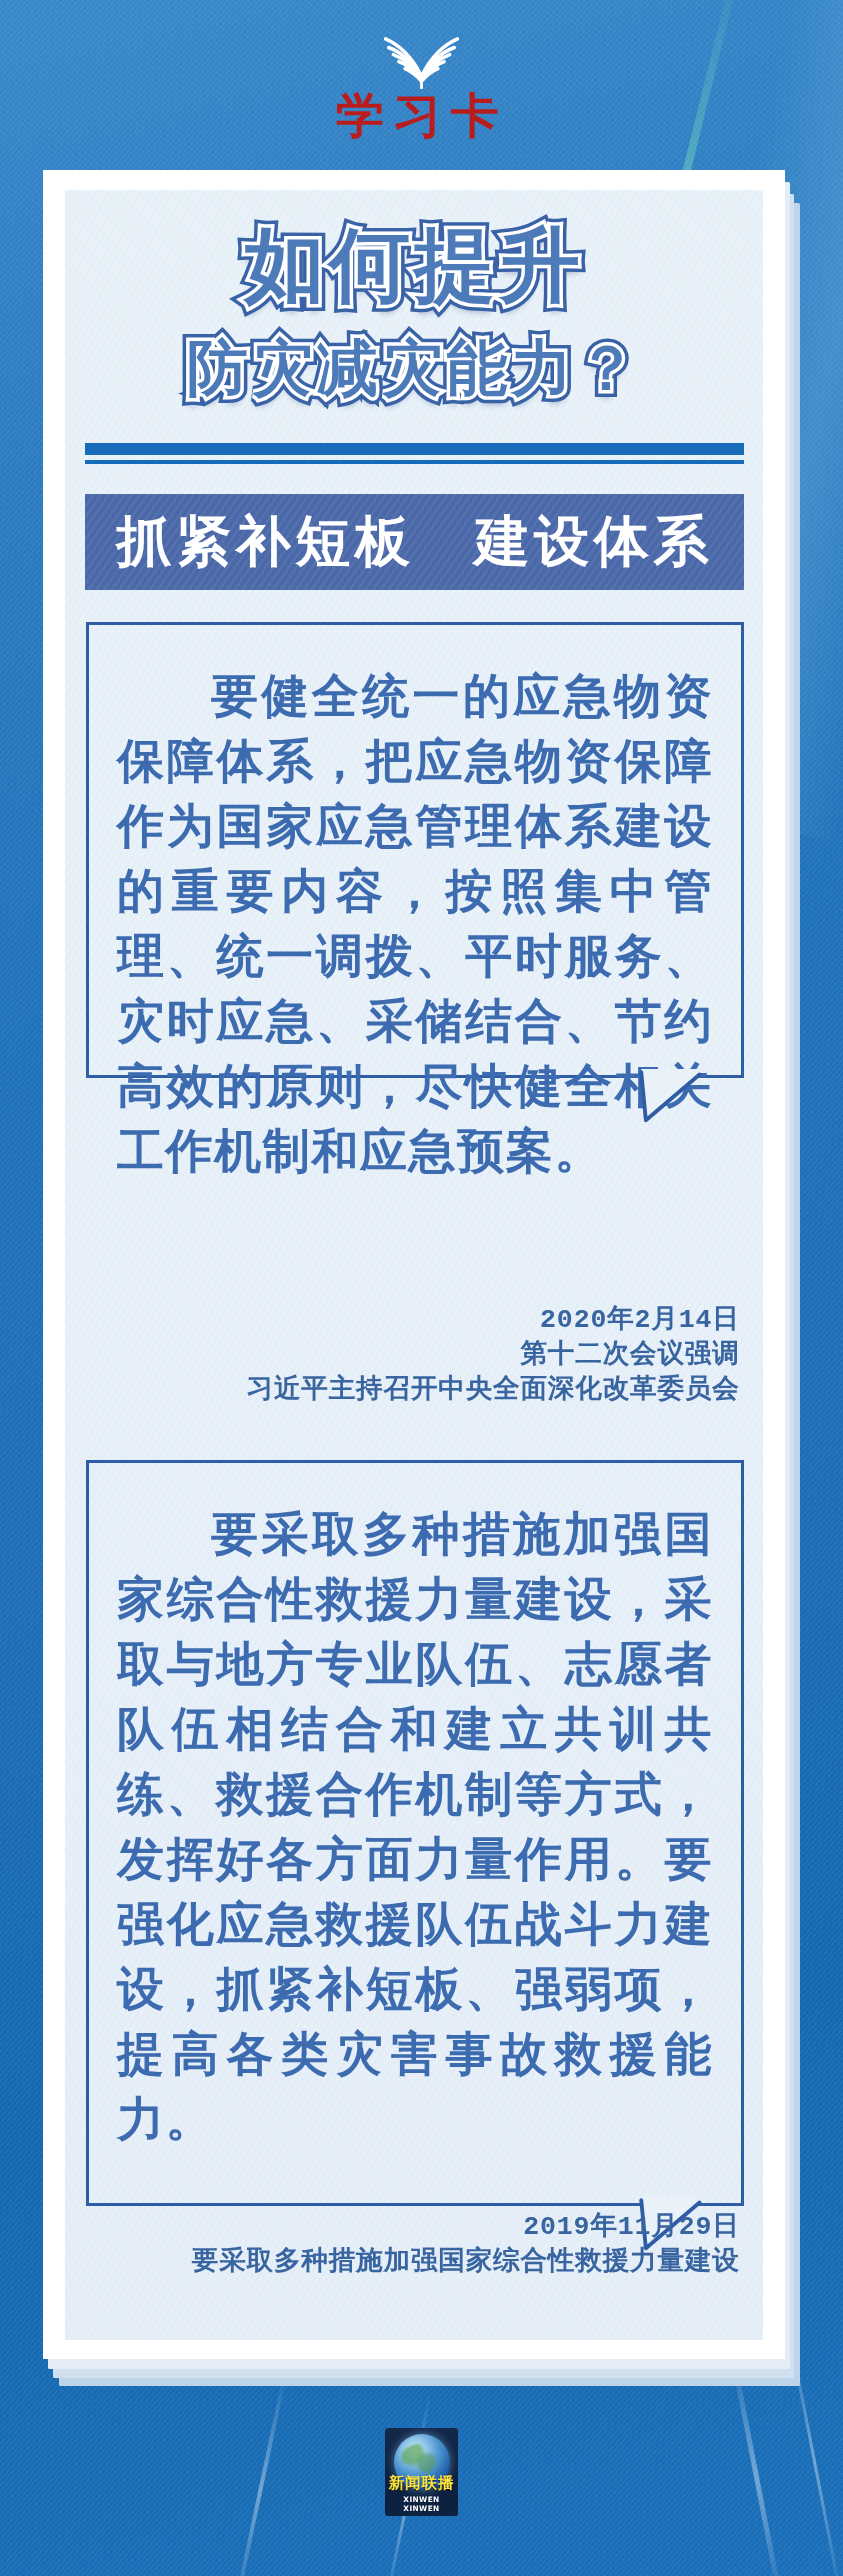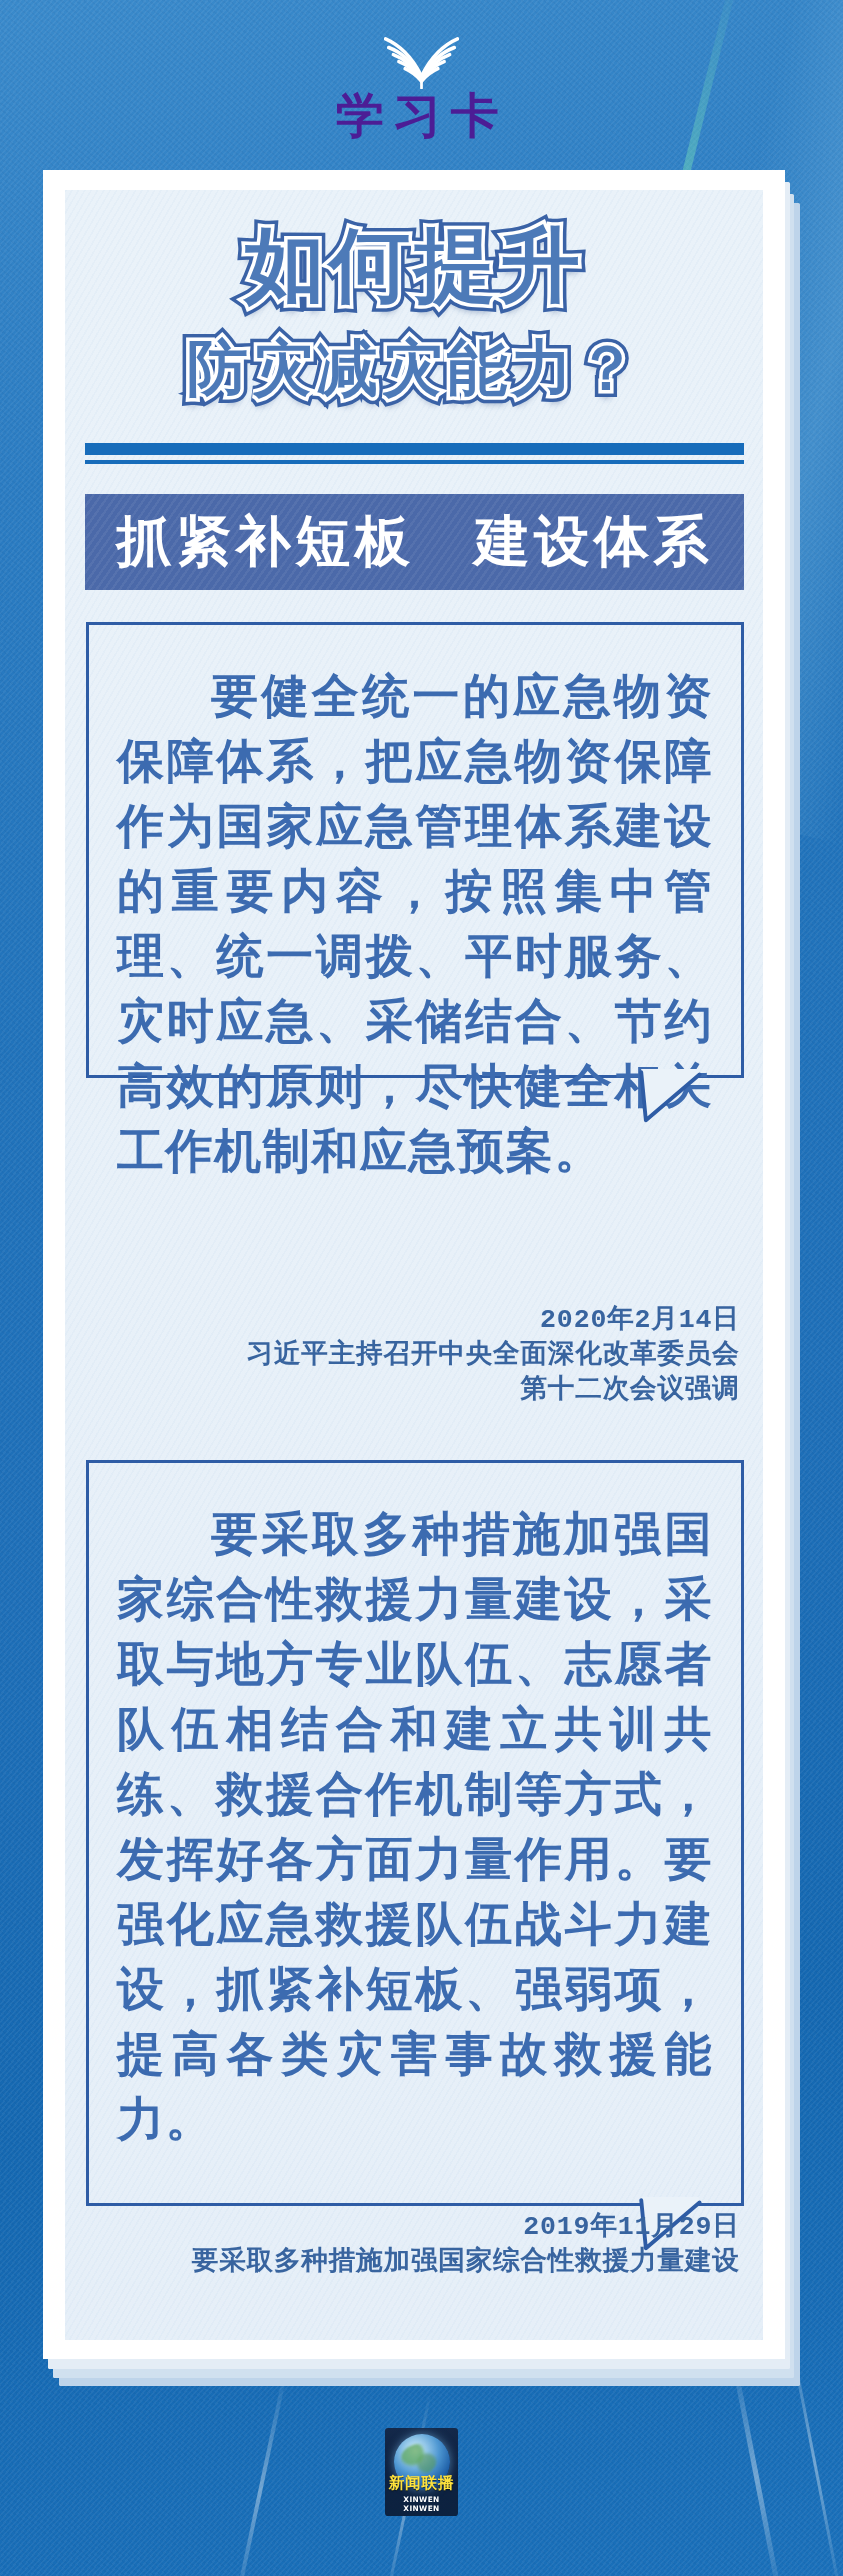--- a/index.html
+++ b/index.html
@@ -92,21 +92,21 @@
     position:absolute;left:0;right:23.4px;text-align:right;
     font-family:Liberation Mono, monospace;font-weight:bold;
     font-size:26.6px;line-height:35px;color:var(--attribution-text);letter-spacing:0.8px;
   }
   .attr1{top:1113px;}
   .attr2{top:2020px;}
   
   .book-icon{position:absolute;left:384px;top:31px;width:75px;height:58px;}
   .brand{
     position:absolute;left:0;top:84px;width:100%;text-align:center;
-    color:#4c1d95;font-family:Liberation Serif, serif;
+    color:#b91c1c;font-family:Liberation Serif, serif;
     font-weight:bold;font-size:48px;letter-spacing:9.4px;
   }
   
   .logo{
     position:absolute;left:385px;top:2428px;width:73px;height:88px;
     background:linear-gradient(180deg,#14294a 0%,#0e2140 45%,var(--logo-bg) 100%);
     border-radius:3.1px;overflow:hidden;
   }
   .globe{
     position:absolute;left:8.6px;top:6.3px;width:56px;height:56px;border-radius:50%;
@@ -186,22 +186,22 @@
 
     <div class="bubble bubble1">
       <p class="quote-text">要健全统一的应急物资保障体系，把应急物资保障作为国家应急管理体系建设的重要内容，按照集中管理、统一调拨、平时服务、灾时应急、采储结合、节约高效的原则，尽快健全相关工作机制和应急预案。</p>
       <svg class="tail" viewBox="0 0 84 72">
         <rect x="5" y="0" width="74" height="8" fill="#eaf2f9"></rect>
         <path d="M5 4 L11 66 L80 7" fill="#eaf2f9" stroke="#2e5ca5" stroke-width="5" stroke-linecap="round" stroke-linejoin="round"></path>
       </svg>
     </div>
     <div class="attr attr1">
       <div>2020年2月14日</div>
+      <div>第十二次会议强调</div>
       <div>习近平主持召开中央全面深化改革委员会</div>
-      <div>第十二次会议强调</div>
     </div>
 
     <div class="bubble bubble2">
       <p class="quote-text">要采取多种措施加强国家综合性救援力量建设，采取与地方专业队伍、志愿者队伍相结合和建立共训共练、救援合作机制等方式，发挥好各方面力量作用。要强化应急救援队伍战斗力建设，抓紧补短板、强弱项，提高各类灾害事故救援能力。</p>
       <svg class="tail" viewBox="0 0 84 72">
         <rect x="5" y="0" width="74" height="8" fill="#eaf2f9"></rect>
         <path d="M5 4 L11 66 L80 7" fill="#eaf2f9" stroke="#2e5ca5" stroke-width="5" stroke-linecap="round" stroke-linejoin="round"></path>
       </svg>
     </div>
     <div class="attr attr2">

